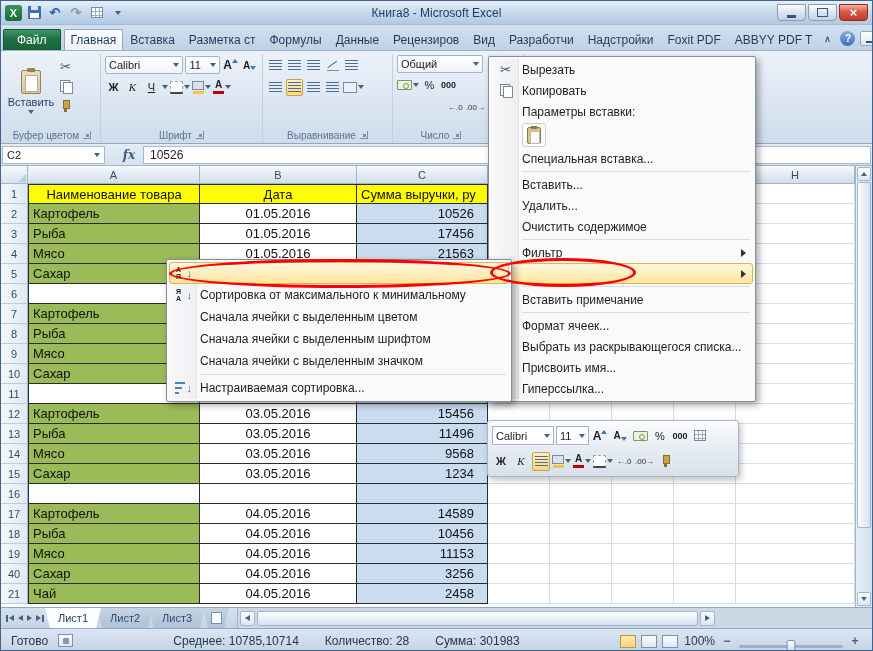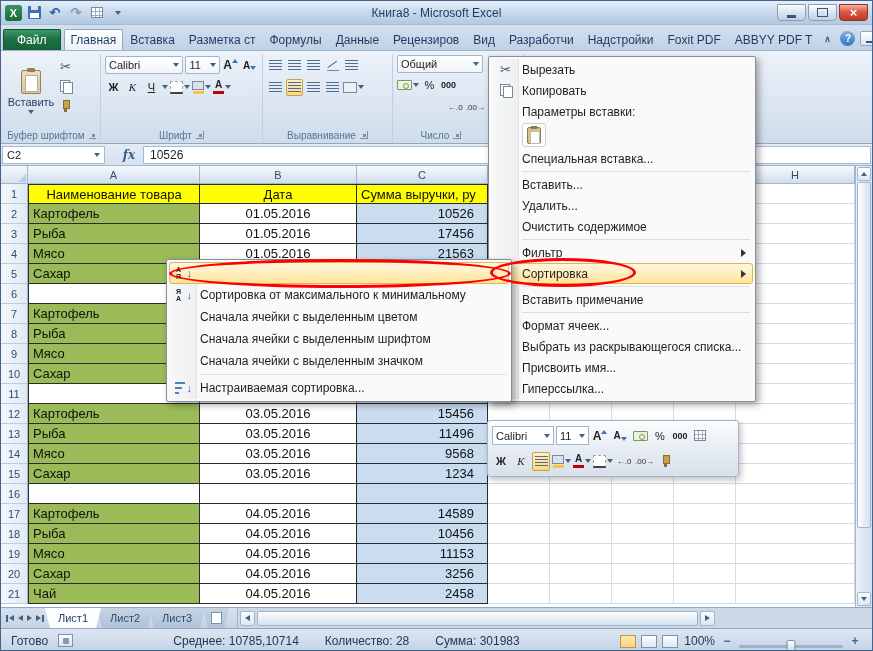--- a/index.html
+++ b/index.html
@@ -288,21 +288,21 @@
             </span>
           <span class="bicon">
               <span class="mi i-copy"></span>
             </span>
           <span class="bicon">
               <span class="mi i-brush"></span>
             </span>
         </div>
       </div>
       <div class="rg-label">
-        <span>Буфер шрифтом</span>
+        <span>Буфер цветом</span>
         <span class="launcher"></span>
       </div>
     </div>
 
     <div class="rgroup" style="width:162px">
       <div class="rg-content col">
         <div class="rrow">
           <div class="combo" style="width:82px">
               <span>Calibri</span>
               <span class="t-down"></span>
@@ -659,21 +659,21 @@
             <div class="cell tbl a-col green" style="width: 172px;">Мясо</div>
             <div class="cell tbl center" style="width: 157px;">04.05.2016</div>
             <div class="cell tbl selblue cnum" style="width: 131px;">11153</div>
             <div class="cell" style="width: 62px;"></div>
             <div class="cell" style="width: 62px;"></div>
             <div class="cell" style="width: 62px;"></div>
             <div class="cell" style="width: 62px;"></div>
             <div class="cell flexcell"></div>
           </div>
           <div class="grow">
-            <div class="rowhdr">20</div>
+            <div class="rowhdr">40</div>
             <div class="cell tbl a-col green" style="width: 172px;">Сахар</div>
             <div class="cell tbl center" style="width: 157px;">04.05.2016</div>
             <div class="cell tbl selblue cnum" style="width: 131px;">3256</div>
             <div class="cell" style="width: 62px;"></div>
             <div class="cell" style="width: 62px;"></div>
             <div class="cell" style="width: 62px;"></div>
             <div class="cell" style="width: 62px;"></div>
             <div class="cell flexcell"></div>
           </div>
           <div class="grow">
@@ -796,21 +796,20 @@
           <span class="ctx-label">Очистить содержимое</span>
         </div>
         <div class="ctx-sep"></div>
         <div class="ctx-item">
           <span class="ctx-icon"></span>
           <span class="ctx-label">Фильтр</span>
           <span class="t-right dark"></span>
         </div>
         <div class="ctx-item hl">
           <span class="ctx-icon"></span>
-          <span class="ctx-label">Сортировка</span>
           <span class="t-right dark"></span>
         </div>
         <div class="ctx-sep"></div>
         <div class="ctx-item">
           <span class="ctx-icon">
             <span class="mi i-comment"></span>
           </span>
           <span class="ctx-label">Вставить примечание</span>
         </div>
         <div class="ctx-sep"></div>

